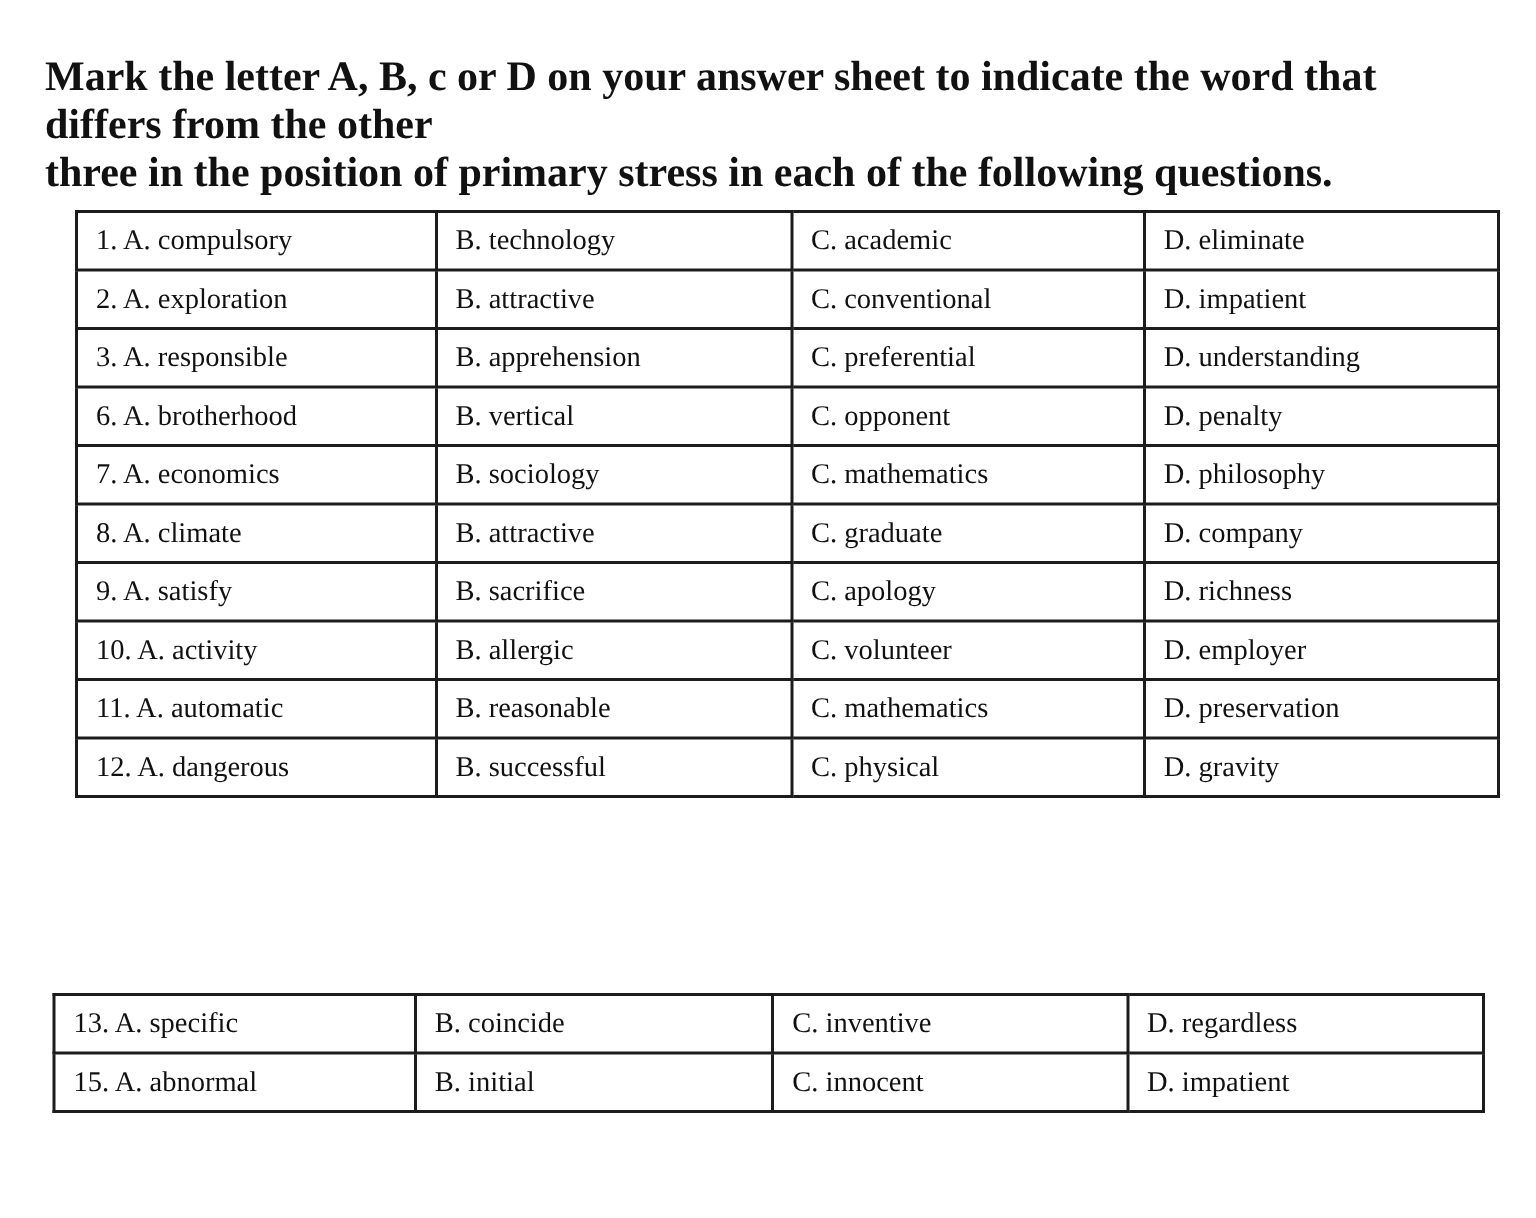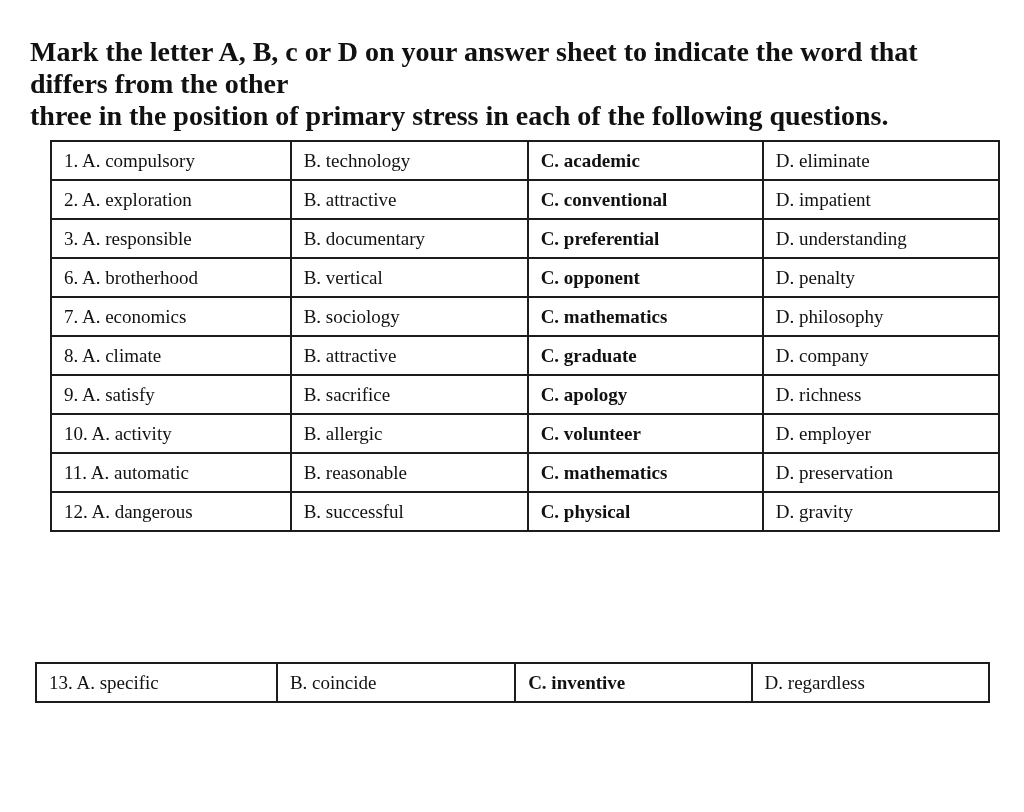--- a/index.html
+++ b/index.html
@@ -46,21 +46,21 @@
     border: 2px solid #1c1c1c;
     height: 37px;
     padding: 0 4px 0 12px;
     font-size: 19px;
     vertical-align: middle;
     white-space: nowrap;
     overflow: hidden;
   }
   td:nth-child(1) { width: 25.3%; }
   td:nth-child(2) { width: 25.0%; }
-  td:nth-child(3) { width: 24.8%; font-weight: bold; }
+  td:nth-child(3) { width: 24.8%; }
   td:nth-child(4) { width: 24.9%; }
 </style>
 </head>
 <body>
 
 <div class="instructions">
   <div>Mark the letter A, B, c or D on your answer sheet to indicate the word that differs from the other</div>
   <div>three in the position of primary stress in each of the following questions.</div>
 </div>
 
@@ -74,21 +74,21 @@
           <td>D. eliminate</td>
         </tr>
         <tr>
           <td>2. A. exploration</td>
           <td>B. attractive</td>
           <td>C. conventional</td>
           <td>D. impatient</td>
         </tr>
         <tr>
           <td>3. A. responsible</td>
-          <td>B. documentary</td>
+          <td>B. apprehension</td>
           <td>C. preferential</td>
           <td>D. understanding</td>
         </tr>
         <tr>
           <td>6. A. brotherhood</td>
           <td>B. vertical</td>
           <td>C. opponent</td>
           <td>D. penalty</td>
         </tr>
         <tr>
@@ -133,15 +133,21 @@
 
 <div class="table-wrap t2">
   <table>
     <tbody id="tbody-2">
         <tr>
           <td>13. A. specific</td>
           <td>B. coincide</td>
           <td>C. inventive</td>
           <td>D. regardless</td>
         </tr>
+        <tr>
+          <td>15. A. abnormal</td>
+          <td>B. initial</td>
+          <td>C. innocent</td>
+          <td>D. impatient</td>
+        </tr>
       </tbody>
   </table>
 </div>
 
 </body></html>

